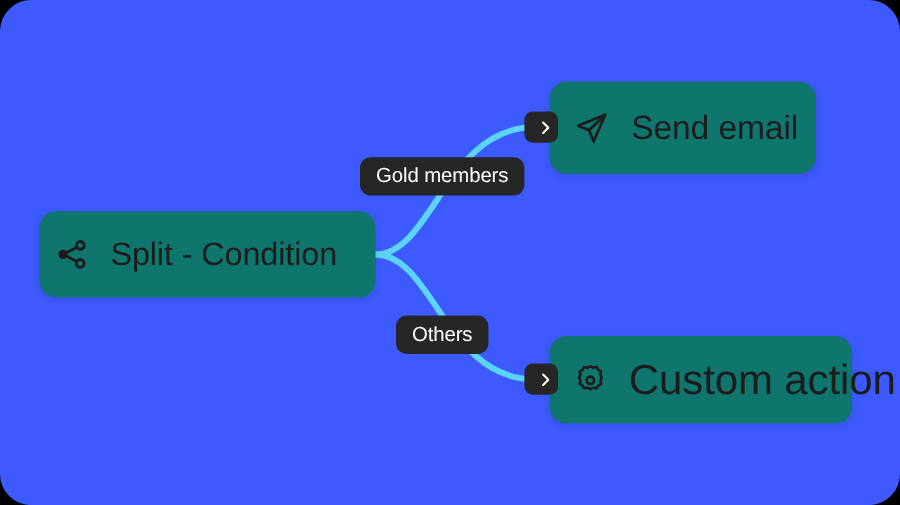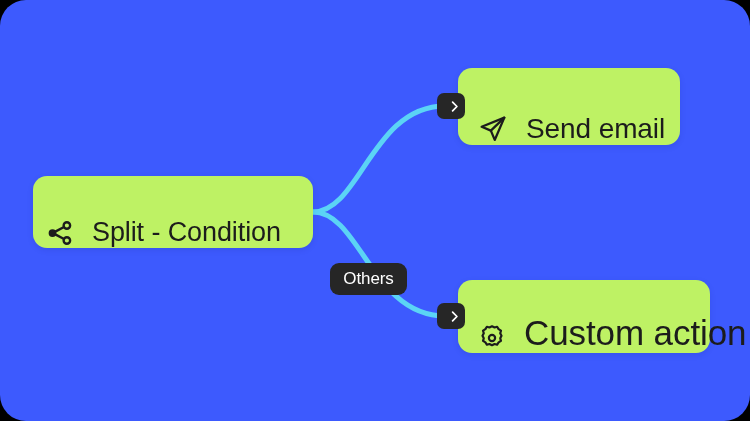--- a/index.html
+++ b/index.html
@@ -32,22 +32,22 @@
     top: 0;
     width: 750px;
     height: 421px;
     pointer-events: none;
   }
 
   
   .node {
     position: absolute;
     display: flex;
-    align-items: flex-end;
-    background: #bef264;
+    align-items: center;
+    background: #0f766e;
     border-radius: 14px;
     box-sizing: border-box;
     box-shadow: 0 2px 6px rgba(10, 20, 80, 0.10);
   }
   .node .node-icon {
     display: flex;
     align-items: center;
     justify-content: center;
     flex: 0 0 auto;
   }
@@ -194,18 +194,21 @@
   </div>
 
   <div class="connector-handle" id="handle-custom-action">
     <span>
       <svg width="13" height="13" viewBox="0 0 24 24" fill="none" xmlns="http://www.w3.org/2000/svg">
         <path d="M8.5 4 L16.5 12 L8.5 20" stroke="#ffffff" stroke-width="3.2" stroke-linecap="round" stroke-linejoin="round"></path>
       </svg>
     </span>
   </div>
 
+  <div class="branch-pill" id="pill-gold-members">
+    <span>Gold members</span>
+  </div>
 
   <div class="branch-pill" id="pill-others">
     <span>Others</span>
   </div>
 
 </div>
 
 </body></html>

